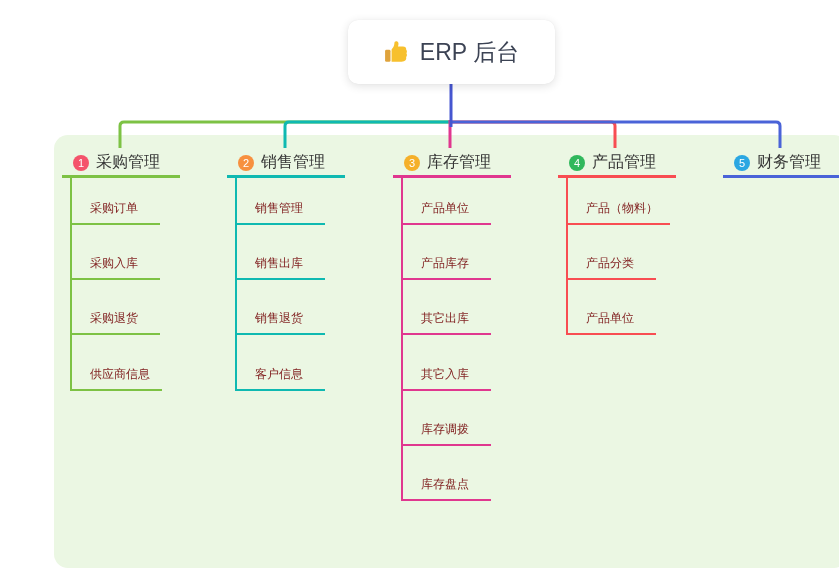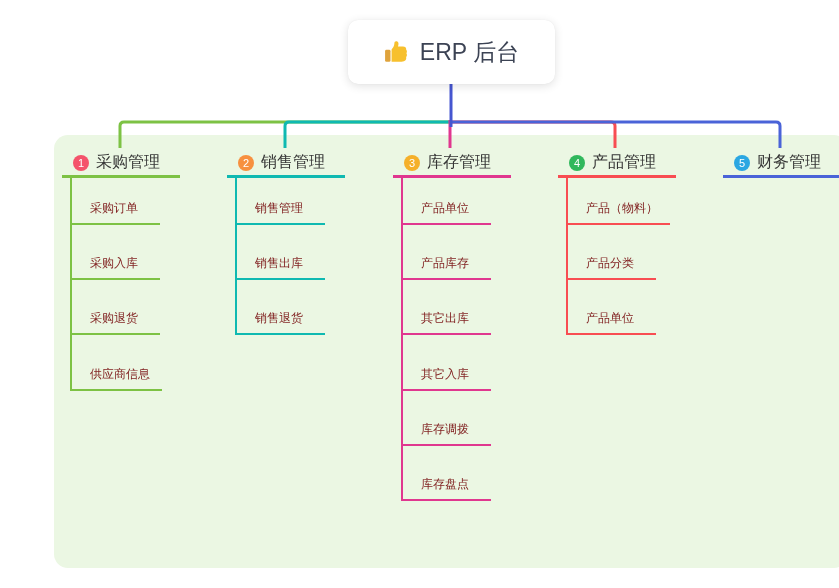--- a/index.html
+++ b/index.html
@@ -85,20 +85,21 @@
 
   <div class="branch b2" style="--accent: #0fb9b1;">
     <div class="branch-header">
       <span class="badge" style="background: rgb(247, 144, 63);">2</span>
       <span class="branch-label">销售管理</span>
     </div>
     <div class="leaves">
       <div class="leaf">销售管理</div>
       <div class="leaf">销售出库</div>
       <div class="leaf">销售退货</div>
+      <div class="leaf">客户信息</div>
     </div>
   </div>
 
   <div class="branch b3" style="--accent: #e0378f;">
     <div class="branch-header">
       <span class="badge" style="background: rgb(245, 176, 42);">3</span>
       <span class="branch-label">库存管理</span>
     </div>
     <div class="leaves">
       <div class="leaf">产品单位</div>

